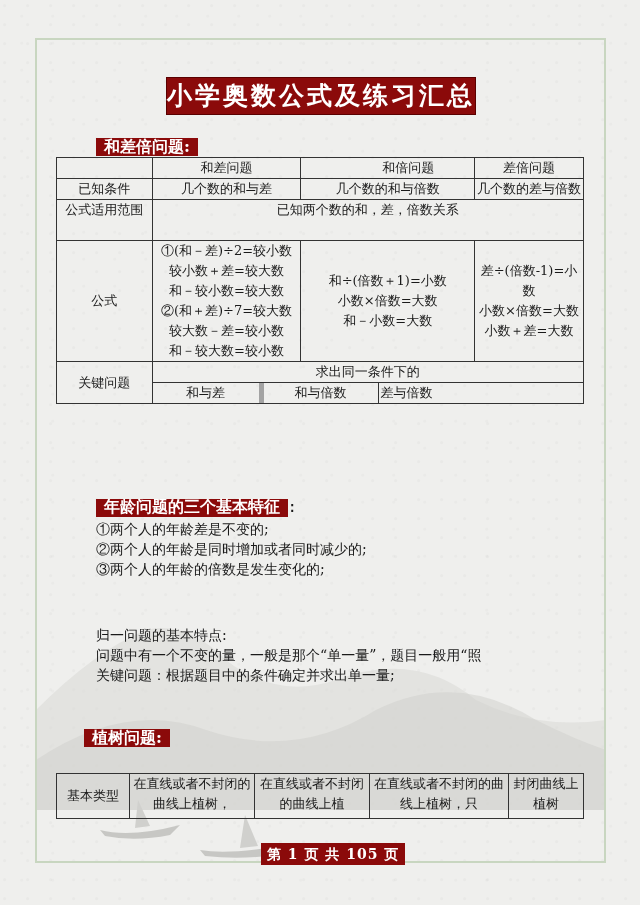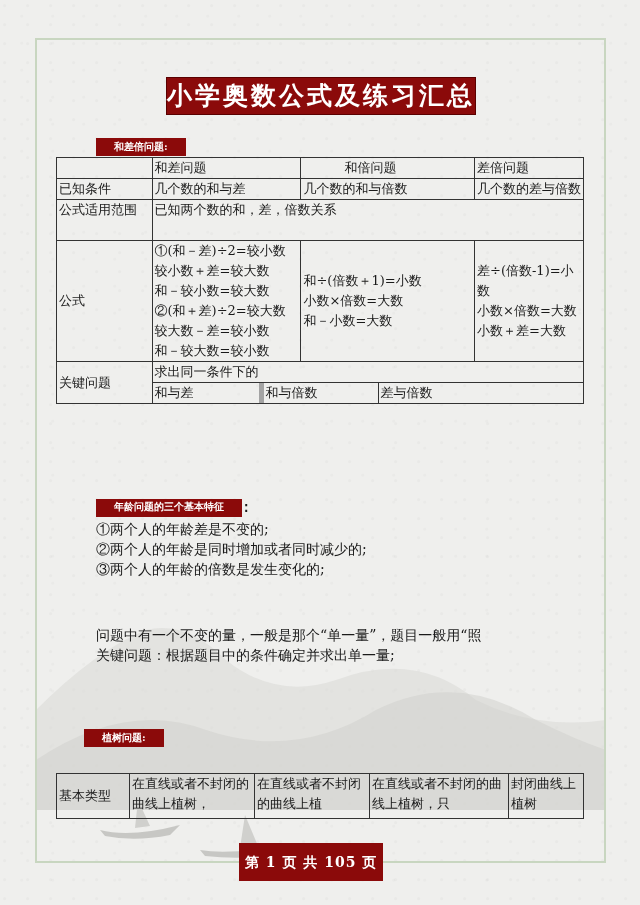--- a/index.html
+++ b/index.html
@@ -24,33 +24,33 @@
   .mountains { position: absolute; left: 36px; top: 590px; width: 570px; height: 220px; }
   .boats { position: absolute; left: 90px; top: 800px; width: 200px; height: 60px; }
   .title {
     position: absolute; left: 166px; top: 77px; width: 308px; height: 36px;
     background: #8b0a0a; color: #fff; border: 1px solid #5a0000;
     font-size: 25px; letter-spacing: 3px; line-height: 36px;
     font-weight: bold;
   }
   .tag {
     position: absolute; background: #8b0a0a; color: #fff;
-    font-size: 10px; line-height: 18px; padding: 0 18px; font-weight: bold;
+    font-size: 16px; line-height: 18px; padding: 0 8px; font-weight: bold;
   }
   table.t {
     position: absolute; border-collapse: collapse;
     font-size: 13px; line-height: 20px;
   }
-  table.t td { border: 1px solid #333; padding: 0 2px; vertical-align: middle; }
+  table.t td { border: 1px solid #333; padding: 0 2px; vertical-align: middle; text-align: center; }
   .t1 { left: 56px; top: 157px; width: 528px; }
   .t2 { left: 56px; top: 773px; width: 528px; }
   .section { position: absolute; font-size: 14px; line-height: 20px; }
   .page-num {
-    position: absolute; left: 239px; top: 843px; height: 22px; line-height: 22px;
-    background: #8b0a0a; color: #fff; font-size: 14px; font-weight: bold; padding: 8px 6px;
+    position: absolute; left: 261px; top: 843px; height: 22px; line-height: 22px;
+    background: #8b0a0a; color: #fff; font-size: 14px; font-weight: bold; padding: 0 6px;
     letter-spacing: 1px;
   }
   .nowrap { white-space: nowrap; }
 </style>
 </head>
 <body>
 
 <div class="paper-texture"></div>
 
 <svg class="mountains" viewBox="0 0 570 220" preserveAspectRatio="none">
@@ -88,21 +88,21 @@
   <tr>
     <td style="height:40px; vertical-align:top;">公式适用范围</td>
     <td colspan="3" style="vertical-align:top;margin-left:24px;">已知两个数的和，差，倍数关系</td>
   </tr>
   <tr>
     <td>公式</td>
     <td style="vertical-align:top;">
       <div>①(和－差)÷2=较小数</div>
       <div>较小数＋差=较大数</div>
       <div>和－较小数=较大数</div>
-      <div>②(和＋差)÷2=较大数</div>
+      <div>②(和＋差)÷7=较大数</div>
       <div>较大数－差=较小数</div>
       <div>和－较大数=较小数</div>
     </td>
     <td>
       <div>和÷(倍数＋1)=小数</div>
       <div>小数×倍数=大数</div>
       <div>和－小数=大数</div>
     </td>
     <td>
       <div>差÷(倍数-1)=小数</div>
@@ -128,20 +128,21 @@
   <span class="tag" style="position:static;">年龄问题的三个基本特征</span>
   <span style="font-size:14px; line-height:18px; font-weight:bold;">:</span>
 </div>
 <div class="section" style="left:96px; top:519px;">
   <div>①两个人的年龄差是不变的;</div>
   <div>②两个人的年龄是同时增加或者同时减少的;</div>
   <div>③两个人的年龄的倍数是发生变化的;</div>
 </div>
 
 <div class="section" style="left:96px; top:625px; width:470px;">
+  <div>归一问题的基本特点:</div>
   <div>问题中有一个不变的量，一般是那个“单一量”，题目一般用“照</div>
   <div>关键问题：根据题目中的条件确定并求出单一量;</div>
 </div>
 
 <div class="tag" style="left:84px; top:729px;">植树问题:</div>
 
 <table class="t t2">
   <tbody>
       <tr>
     <td style="width:68px; height:44px;">基本类型</td>

